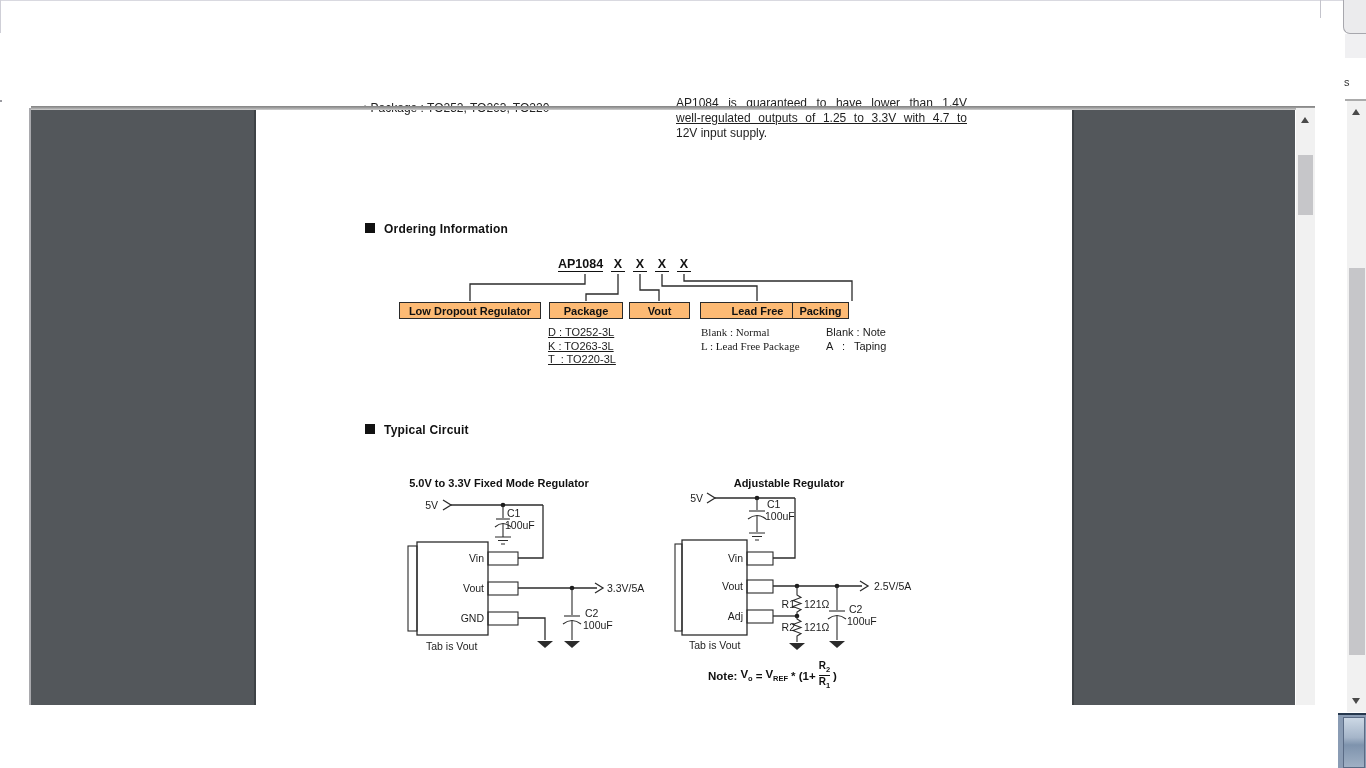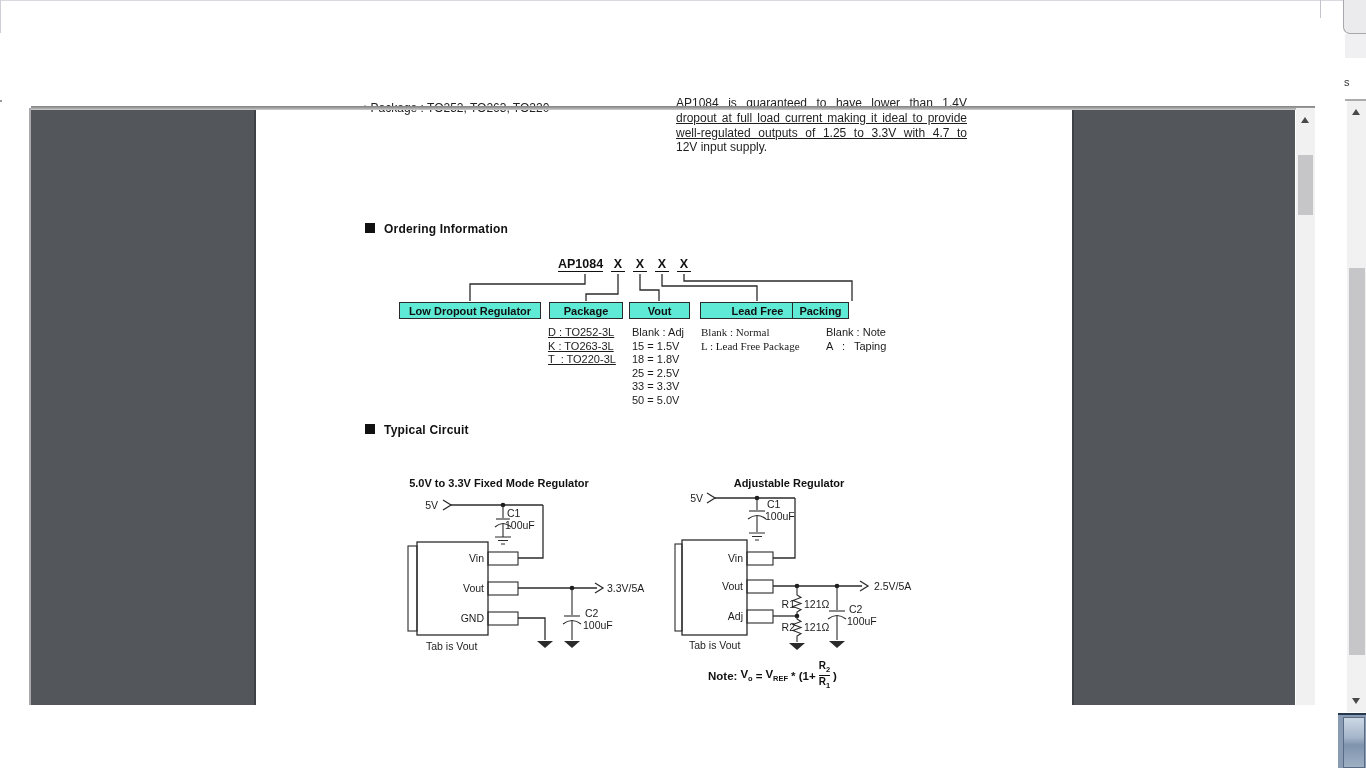--- a/index.html
+++ b/index.html
@@ -51,21 +51,21 @@
   .doc { color:#1f1f1f; z-index:4; }
   .frag-line { left:363px; top:101px; font-size:12px; color:#222; white-space:pre; z-index:4; }
   .intro { left:676px; top:96px; width:291px; font-size:12px; line-height:14.8px; z-index:4; }
   .intro .jline { text-align:justify; text-align-last:justify; white-space:normal;text-decoration:underline; }
   .intro .lline { text-align:left; }
   .h1 { font-size:12px; font-weight:bold; color:#111; letter-spacing:.2px; z-index:4; }
   .h1 .sq { display:inline-block; width:10px; height:10px; background:#111; margin-right:9px; }
   .code-seg { position:absolute; font-weight:bold; font-size:12.5px; color:#111;
               border-bottom:1.6px solid #111; padding-bottom:0px; white-space:pre; z-index:4; }
   .code-x { width:14px; text-align:center; }
-  .obox { position:absolute; height:17px; border:1.5px solid #2a2a2a; background:#5eead4;
+  .obox { position:absolute; height:17px; border:1.5px solid #2a2a2a; background:#fdba74;
           display:flex; align-items:center; justify-content:center;
           font-size:11px; font-weight:bold; color:#111; white-space:pre; z-index:4; }
   .optcol { position:absolute; font-size:11px; line-height:13.5px; color:#1c1c1c; z-index:4; }
   .optcol div { white-space:pre; }
 
   svg.overlay { position:absolute; left:0; top:0; width:1366px; height:768px; z-index:4;
                 pointer-events:none; }
   .wire { stroke:#2b2b2b; stroke-width:1.3; fill:none; }
   .thin { stroke:#2b2b2b; stroke-width:1.1; fill:none; }
   .st  { font-family:"Liberation Sans",sans-serif; font-size:10.5px; fill:#1c1c1c; }
@@ -96,21 +96,20 @@
   <div class="abs dim dim-left"></div>
   <div class="abs dim dim-right"></div>
   <div class="abs dim-outer-edge"></div>
   <div class="abs page-edge edge-l"></div>
   <div class="abs page-edge edge-r"></div>
 
   <div class="abs frag-line doc">• Package : TO252, TO263, TO220</div>
 
   <div class="abs intro doc">
     <div class="jline">AP1084 is guaranteed to have lower than 1.4V</div>
-    <div class="jline">dropout at full load current making it ideal to provide</div>
     <div class="jline">well-regulated outputs of 1.25 to 3.3V with 4.7 to</div>
     <div class="lline">12V input supply.</div>
   </div>
 
   <div class="abs h1" style="left:365px; top:222px;">
     <span class="sq"></span><span>Ordering Information</span>
   </div>
 
   <div class="code-seg" style="left:558px; top:257px;">AP1084</div>
   <div class="code-seg code-x" style="left:611px; top:257px;">X</div>
@@ -121,28 +120,20 @@
   <div class="obox" style="left:399px; top:302px; width:142px;">Low Dropout Regulator</div>
   <div class="obox" style="left:549px; top:302px; width:74px;">Package</div>
   <div class="obox" style="left:629px; top:302px; width:61px;">Vout</div>
   <div class="obox" style="left:700px; top:302px; width:115px;">Lead Free</div>
   <div class="obox" style="left:792px; top:302px; width:57px;">Packing</div>
 
   <div class="optcol" style="left:548px; top:326px;text-decoration:underline;">
     <div>D : TO252-3L</div>
     <div>K : TO263-3L</div>
     <div>T  : TO220-3L</div>
-  </div>
-  <div class="optcol" style="left:632px; top:326px;">
-    <div>Blank : Adj</div>
-    <div>15 = 1.5V</div>
-    <div>18 = 1.8V</div>
-    <div>25 = 2.5V</div>
-    <div>33 = 3.3V</div>
-    <div>50 = 5.0V</div>
   </div>
   <div class="optcol" style="left:701px; top:326px;font-family:Liberation Serif, serif;">
     <div>Blank : Normal</div>
     <div>L : Lead Free Package</div>
   </div>
   <div class="optcol" style="left:826px; top:326px;">
     <div>Blank : Note</div>
     <div>A   :   Taping</div>
   </div>
 

